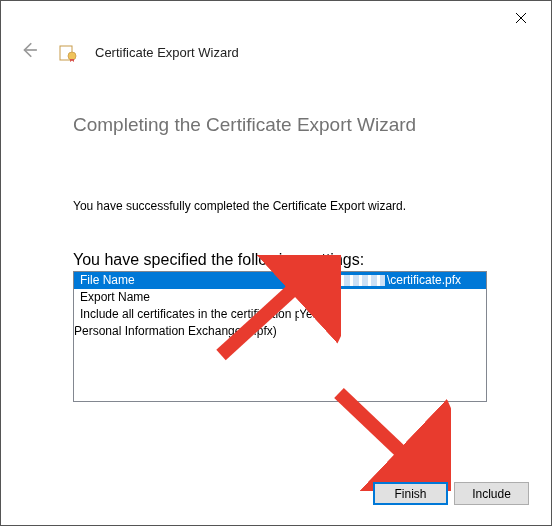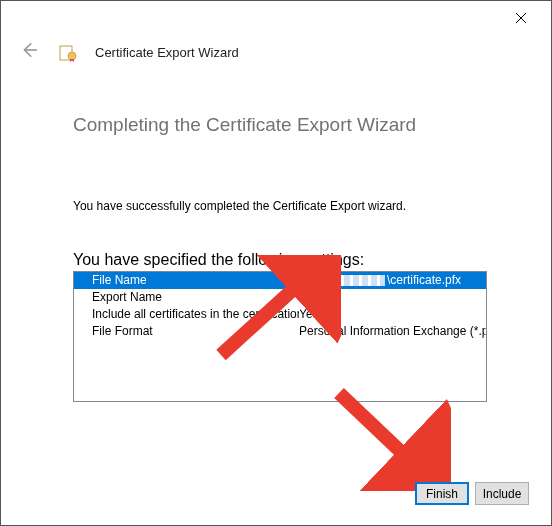--- a/index.html
+++ b/index.html
@@ -78,40 +78,40 @@
       overflow: hidden;
       background: #fff;
     }
     .row {
       display: flex;
       font-size: 12px;
       line-height: 17px;
       height: 17px;
       white-space: nowrap;
     }
-    .row .k { width: 225px; padding-left: 18px; overflow: hidden; }
+    .row .k { width: 225px; padding-left: 6px; overflow: hidden; }
     .row .v { flex: 1; padding-left: 0; overflow: hidden; border-radius: 8px; }
     .row.sel { background: #0078d7; color: #fff; }
     .row.sel .redact {
       display: inline-block;
       width: 86px;
       height: 11px;
       vertical-align: middle;
       background: repeating-linear-gradient(90deg, #cde0f5 0 6px, #fff 6px 9px);
       margin-right: 2px;
     }
     .footer {
       position: absolute;
       bottom: 20px;
       right: 22px;
       display: flex;
       gap: 6px;
     }
     .btn {
-      width: 54px;
+      width: 75px;
       height: 23px;
       background: #e1e1e1;
       border: 1px solid #adadad;
       font-family: inherit;
       font-size: 12px;
       cursor: pointer;
     }
     .btn.primary { border: 2px solid #0078d7; }
     .arrow {
       position: absolute;
@@ -158,21 +158,20 @@
     </div>
     <div class="row">
       <div class="k">Export Name</div>
       <div class="v">Yes</div>
     </div>
     <div class="row">
       <div class="k">Include all certificates in the certification path</div>
       <div class="v">Yes</div>
     </div>
     <div class="row">
-      <div class="k">File Format</div>
       <div class="v">Personal Information Exchange (*.pfx)</div>
     </div>
   </div>
 </div>
 
 <div class="arrow" style="left:200px; top:254px;">
   <svg width="140" height="110">
       <defs>
         <marker id="ah1" markerWidth="12" markerHeight="12" refX="2" refY="5" orient="auto">
           <polygon points="0,0 12,5 0,10" fill="#e83b2e"></polygon>

